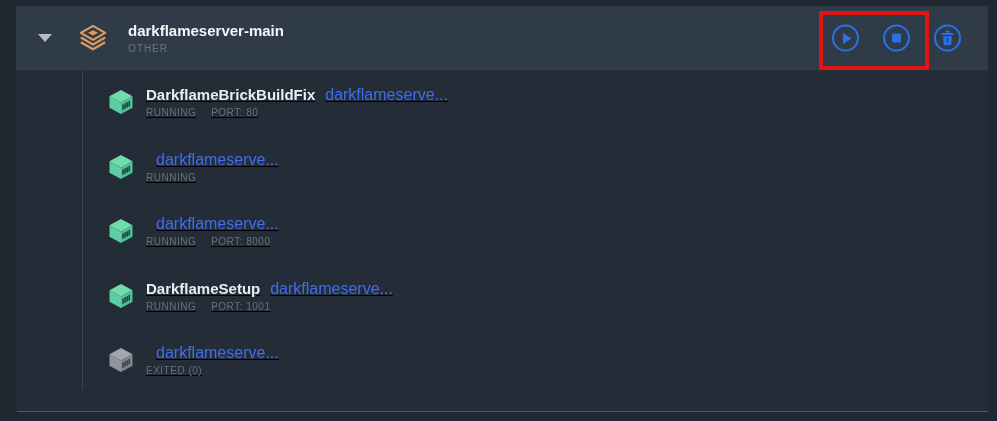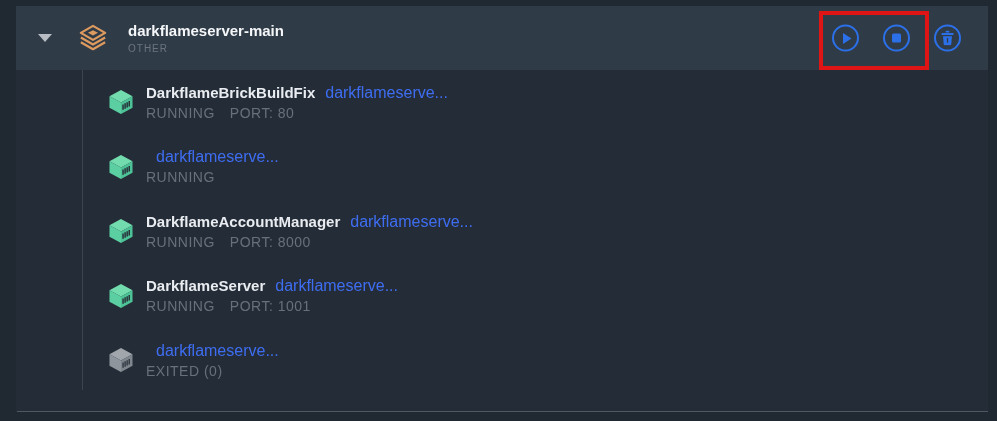--- a/index.html
+++ b/index.html
@@ -62,40 +62,40 @@
     border:4px solid #df1414; z-index:50; pointer-events:none;
   }
 
   
   .treeline {
     position:absolute; left:66px; top:64px; width:1px; height:320px;
     background:#3b444f;
   }
 
   
-  .rows { position:absolute; left:0; top:64px; right:12px; }
+  .rows { position:absolute; left:0; top:64px; right:12px;text-decoration:underline; }
   .row {
     height:64.5px; display:flex; align-items:center;
     padding-left:91px; cursor:pointer;
   }
   .cube { width:28px; height:26px; flex:none; }
   .cube .vents line { stroke:#273039; stroke-width:1.8; }
   .cube.running .f-top { fill:#72dcae; }
   .cube.running .f-left { fill:#5bcfa2; }
   .cube.running .f-right { fill:#4ec297; }
   .cube.exited .f-top { fill:#a0a6ac; }
   .cube.exited .f-left { fill:#8f959c; }
   .cube.exited .f-right { fill:#7f868d; }
   .cube.exited .vents line { stroke:#343c45; }
   .info { margin-left:11px; display:flex; flex-direction:column; }
   .line1 { display:flex; align-items:baseline; }
   .cname { font-size:15px; font-weight:600; color:#e9ecf0; line-height:18px; }
   .clink { font-size:16px; color:#3e6df2; margin-left:10px; text-decoration:none; cursor:pointer; }
   .line2 { margin-top:3px; display:flex; align-items:baseline; }
-  .cstatus, .cport { font-size:14px; color:#67707b; letter-spacing:0.5px; }
+  .cstatus, .cport { font-size:10px; color:#67707b; letter-spacing:0.5px; }
   .cport { margin-left:15px;text-align:center; }
   .cport:empty { display:none; }
 </style>
 </head>
 <body>
 
 <div class="page">
   <div class="panel">
 
     <div class="stack-header">
@@ -190,21 +190,20 @@
       <polygon class="f-right" points="31,8.5 17,16 17,30 31,22.5"></polygon>
       <g class="vents">
         <line x1="19.5" y1="18.4" x2="19.5" y2="24.9"></line>
         <line x1="22" y1="17.1" x2="22" y2="23.6"></line>
         <line x1="24.5" y1="15.7" x2="24.5" y2="22.2"></line>
         <line x1="27" y1="14.4" x2="27" y2="20.9"></line>
       </g>
     </svg>
     <div class="info">
       <div class="line1">
-        <span class="cname">DarkflameAccountManager</span>
         <a class="clink">darkflameserve...</a>
       </div>
       <div class="line2">
         <span class="cstatus">RUNNING</span>
         <span class="cport">PORT: 8000</span>
       </div>
     </div>
   </div>
 
   <div class="row">
@@ -214,21 +213,21 @@
       <polygon class="f-right" points="31,8.5 17,16 17,30 31,22.5"></polygon>
       <g class="vents">
         <line x1="19.5" y1="18.4" x2="19.5" y2="24.9"></line>
         <line x1="22" y1="17.1" x2="22" y2="23.6"></line>
         <line x1="24.5" y1="15.7" x2="24.5" y2="22.2"></line>
         <line x1="27" y1="14.4" x2="27" y2="20.9"></line>
       </g>
     </svg>
     <div class="info">
       <div class="line1">
-        <span class="cname">DarkflameServer</span>
+        <span class="cname">DarkflameSetup</span>
         <a class="clink">darkflameserve...</a>
       </div>
       <div class="line2">
         <span class="cstatus">RUNNING</span>
         <span class="cport">PORT: 1001</span>
       </div>
     </div>
   </div>
 
   <div class="row">

